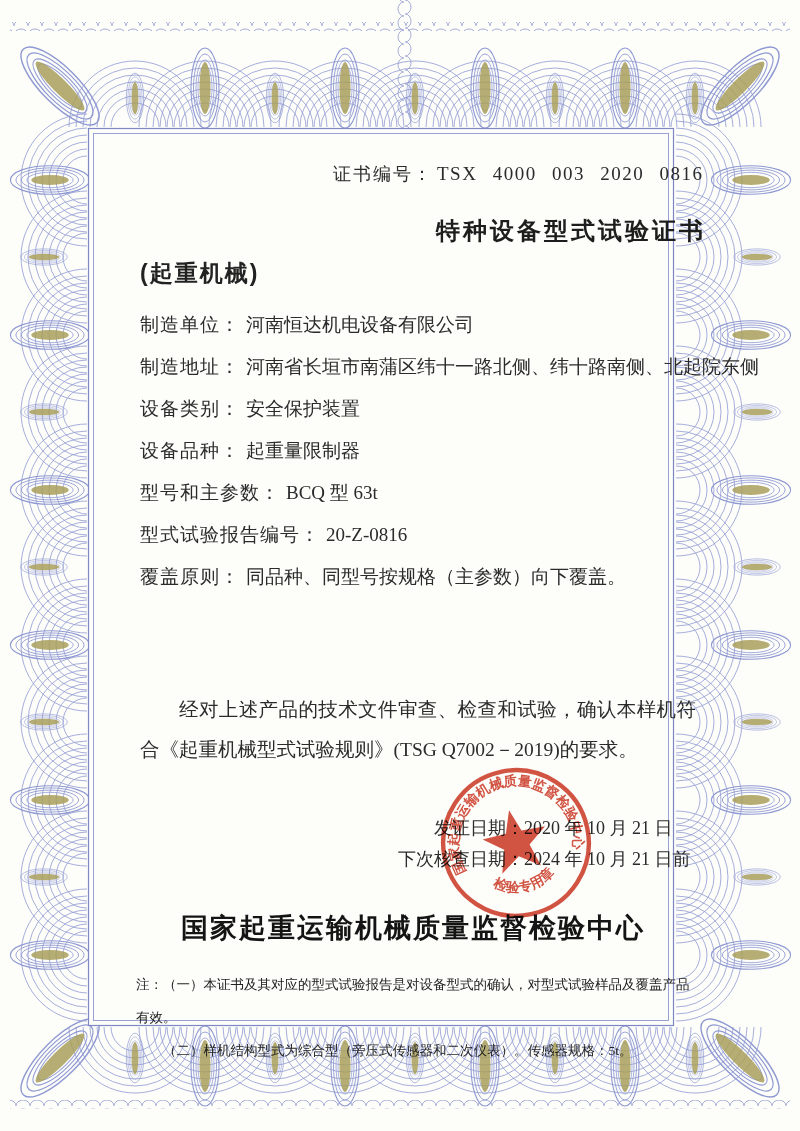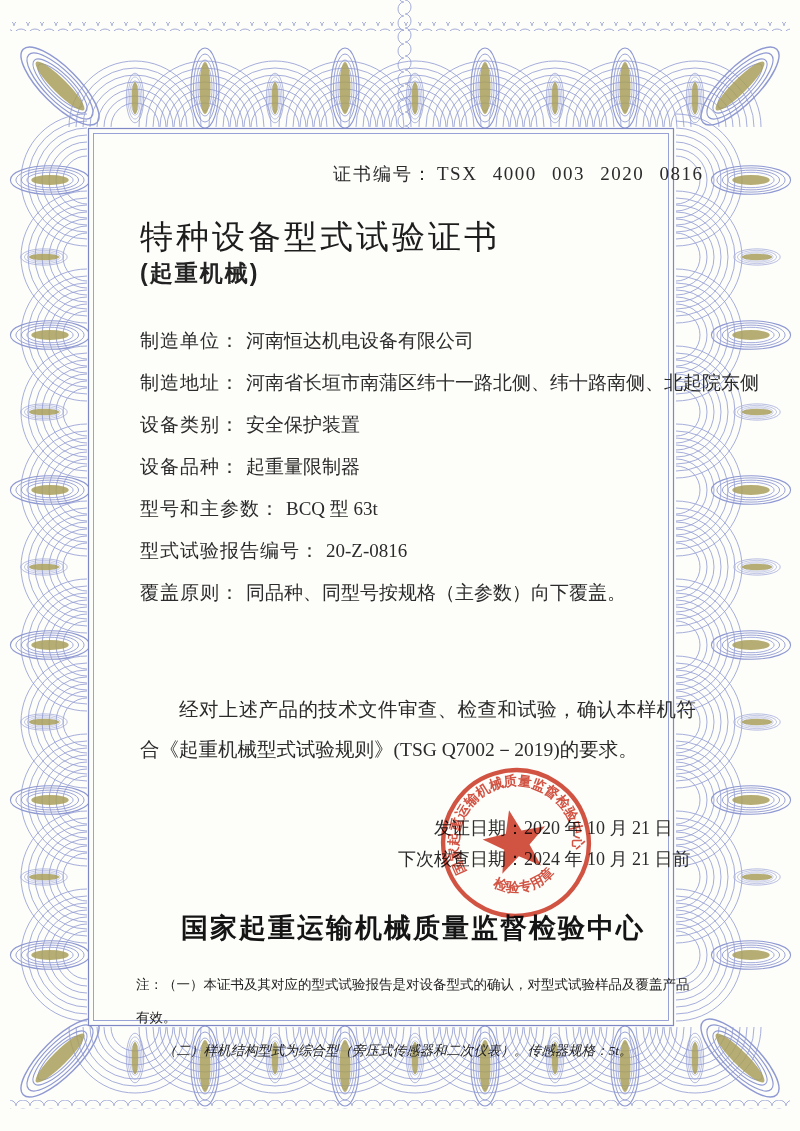--- a/index.html
+++ b/index.html
@@ -8,51 +8,51 @@
     font-family:"Liberation Serif","DejaVu Serif",serif;color:#2b2b2b;
   }
   .border-art{position:absolute;left:0;top:0;z-index:0;}
   .content{position:absolute;left:0;top:0;width:800px;height:793px;z-index:1;margin-left:30px;}
 
   .cert-no{position:absolute;left:303px;top:162px;font-size:18px;white-space:nowrap;}
   .cert-no .label{letter-spacing:2px;}
   .cert-no .num{font-size:19px;letter-spacing:1.5px;word-spacing:9px;margin-left:4px;}
 
   .title{
-    position:absolute;left:110px;top:215px;width:566px;text-align:left;margin:0;
+    position:absolute;left:110px;top:215px;width:566px;text-align:right;margin:0;
     font-family:"Liberation Sans","DejaVu Sans",sans-serif;
-    font-size:33px;font-weight:normal;letter-spacing:3px;color:#1d1d1d;
+    font-size:24px;font-weight:bold;letter-spacing:3px;color:#1d1d1d;
   }
   .subtitle{
     position:absolute;left:110px;top:258px;width:566px;
     font-family:"Liberation Sans","DejaVu Sans",sans-serif;
     font-size:23px;font-weight:600;letter-spacing:2px;color:#222;
   }
 
-  .fields{position:absolute;left:110px;top:328px;width:560px;}
+  .fields{position:absolute;left:110px;top:312px;width:560px;}
   .field-row{height:42px;font-size:19px;white-space:nowrap;}
   .field-row .label{letter-spacing:1px;}
   .field-row .value{margin-left:6px;}
 
   .statement{
     position:absolute;left:110px;top:690px;width:556px;margin:0;
     font-size:19.5px;line-height:40px;text-indent:2em;text-align:justify;
   }
 
   .dates{position:absolute;left:368px;top:813px;font-size:18px;line-height:31px;white-space:nowrap;}
   .date-line.first{padding-left:36px;}
 
   .authority{
     position:absolute;left:88px;top:910px;width:590px;text-align:center;
     font-family:"Liberation Sans","DejaVu Sans",sans-serif;
     font-size:27px;font-weight:bold;letter-spacing:2px;color:#141414;
   }
 
   .notes{position:absolute;left:106px;top:968px;width:565px;font-size:13.5px;line-height:33px;color:#222;}
-  .note-2{padding-left:27px;font-style:italic;}
+  .note-2{padding-left:27px;}
 
   .seal{position:absolute;left:436px;top:763px;width:160px;height:160px;z-index:2;mix-blend-mode:multiply;opacity:.92;}
 </style>
 </head>
 <body>
 
 <div class="page">
 
   <svg class="border-art" width="800" height="1131" viewBox="0 0 800 1131" aria-hidden="true">
     <defs>

